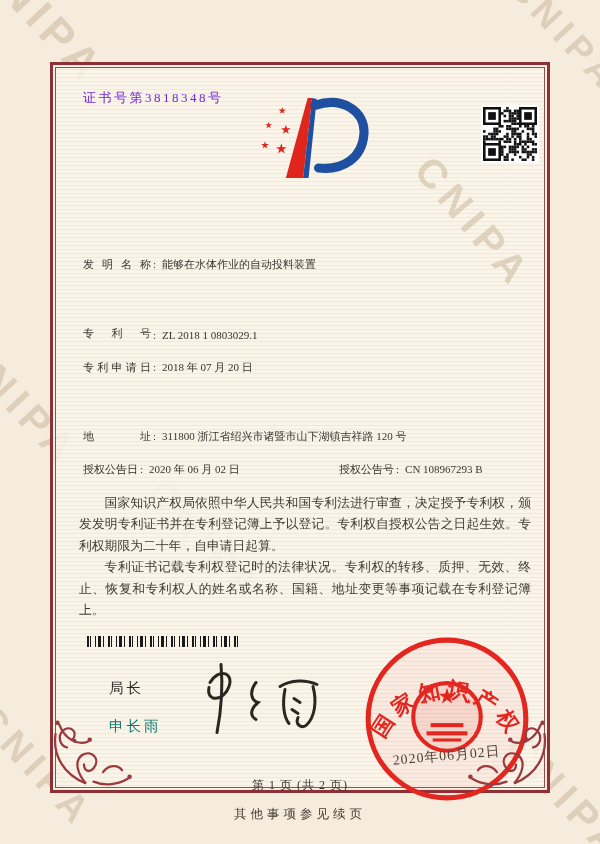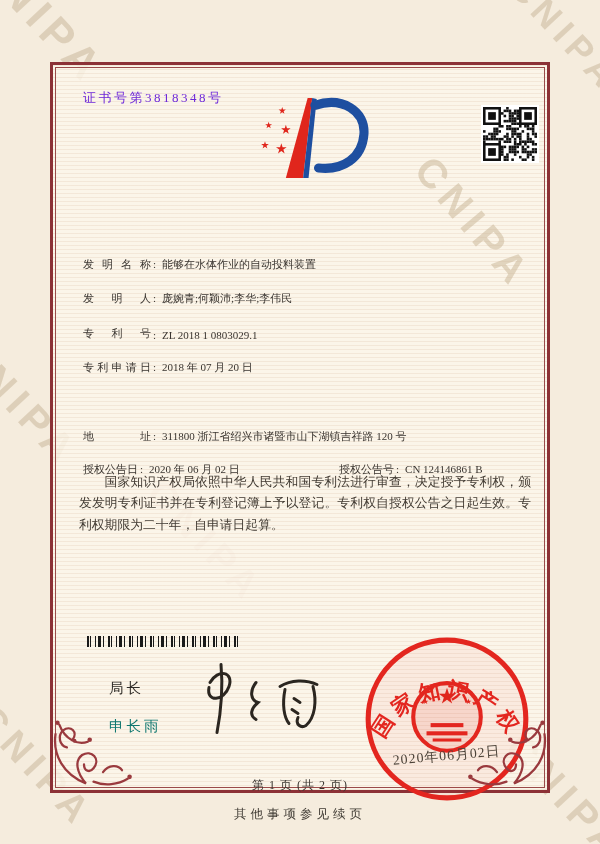--- a/index.html
+++ b/index.html
@@ -22,21 +22,21 @@
   .logo{position:absolute;left:202px;top:30px;width:118px;height:86px;}
   .qr{position:absolute;left:428px;top:40px;width:54px;height:54px;background:#fff;padding:2px;}
   .title{position:absolute;left:0;right:0;top:112px;margin:0;text-align:center;
          font-size:30px;font-weight:500;letter-spacing:17px;text-indent:17px;color:#2e2a26;}
 
   .row{position:absolute;left:30px;height:20px;white-space:nowrap;font-size:11px;color:#3a3530;}
   .row .lb{display:inline-block;width:68px;text-align:justify;text-align-last:justify;vertical-align:bottom;}
   .row .cl{margin:0 6px 0 2px;}
   .grant-right{position:absolute;left:256px;top:0;white-space:nowrap;}
 
-  .paras{position:absolute;left:26px;top:407px;width:452px;font-size:12.8px;
+  .paras{position:absolute;left:26px;top:428px;width:452px;font-size:12.8px;
          line-height:1.68;color:#413a32;text-align:justify;}
   .paras p{margin:0;text-indent:2em;}
 
   .barcode{position:absolute;left:34px;top:571px;width:154px;height:11px;
     background:repeating-linear-gradient(90deg,#1a1a1a 0 2px,transparent 2px 3px,#1a1a1a 3px 4px,
       transparent 4px 8px,#1a1a1a 8px 9px,transparent 9px 11px,#1a1a1a 11px 14px,transparent 14px 16px,
       #1a1a1a 16px 17px,transparent 17px 21px);}
 
   .officer-title{position:absolute;left:56px;top:614px;font-size:14.5px;letter-spacing:3px;color:#2e2a26;}
   .officer-name{position:absolute;left:56px;top:652px;font-size:14.5px;letter-spacing:3px;color:#0f766e;}
@@ -246,42 +246,40 @@
         <rect x="16" y="2" width="3" height="3" fill="#111"></rect>
         <rect x="0" y="14" width="7" height="7" fill="#111"></rect>
         <rect x="1" y="15" width="5" height="5" fill="#fff"></rect>
         <rect x="2" y="16" width="3" height="3" fill="#111"></rect>
       </svg>
 
 
     <div class="row" style="top:192px">
       <span class="lb">发明名称</span><span class="cl">:</span><span>能够在水体作业的自动投料装置</span>
     </div>
-    <div class="row" style="top:226px">
-      <span class="lb">发明人</span><span class="cl">:</span><span>庞婉青;何颖沛;李华;李伟民</span>
-    </div>
     <div class="row" style="top:261px">
       <span class="lb">专利号</span><span class="cl">:</span><span>ZL 2018 1 0803029.1</span>
     </div>
     <div class="row" style="top:295px">
       <span class="lb">专利申请日</span><span class="cl">:</span><span>2018 年 07 月 20 日</span>
     </div>
     <div class="row" style="top:364px">
       <span class="lb">地址</span><span class="cl">:</span><span>311800 浙江省绍兴市诸暨市山下湖镇吉祥路 120 号</span>
     </div>
 
     <div class="row" style="top:397px">
       <span>授权公告日</span><span class="cl">:</span><span>2020 年 06 月 02 日</span>
       <span class="grant-right">
-        <span>授权公告号</span><span class="cl">:</span><span>CN 124146861 B</span>
+        <span>授权公告号</span><span class="cl">:</span><span>CN 108967293 B</span>
       </span>
     </div>
 
     <div class="paras">
       <p>国家知识产权局依照中华人民共和国专利法进行审查，决定授予专利权，颁发发明专利证书并在专利登记簿上予以登记。专利权自授权公告之日起生效。专利权期限为二十年，自申请日起算。</p>
+      <p>专利证书记载专利权登记时的法律状况。专利权的转移、质押、无效、终止、恢复和专利权人的姓名或名称、国籍、地址变更等事项记载在专利登记簿上。</p>
     </div>
 
     <div class="barcode"></div>
 
     <div class="officer-title">局长</div>
     <div class="officer-name">申长雨</div>
 
     <svg class="signature" viewBox="0 0 150 85">
       <g fill="none" stroke="#2b2620" stroke-width="3" stroke-linecap="round">
         <path d="M22,26 C30,12 46,15 41,30 C36,45 18,46 21,31"></path>

